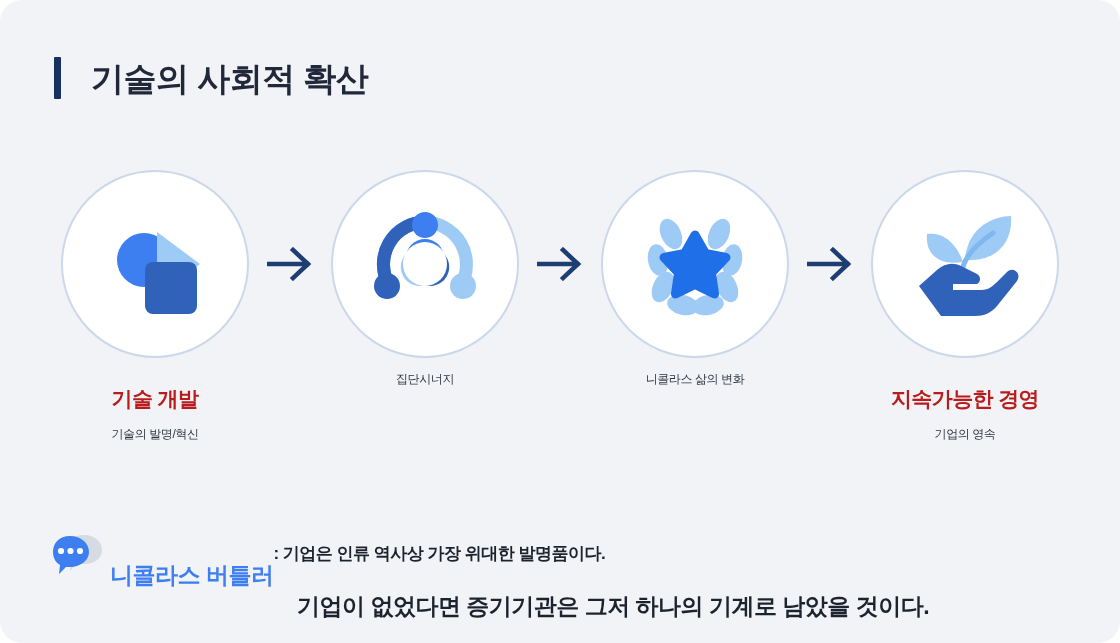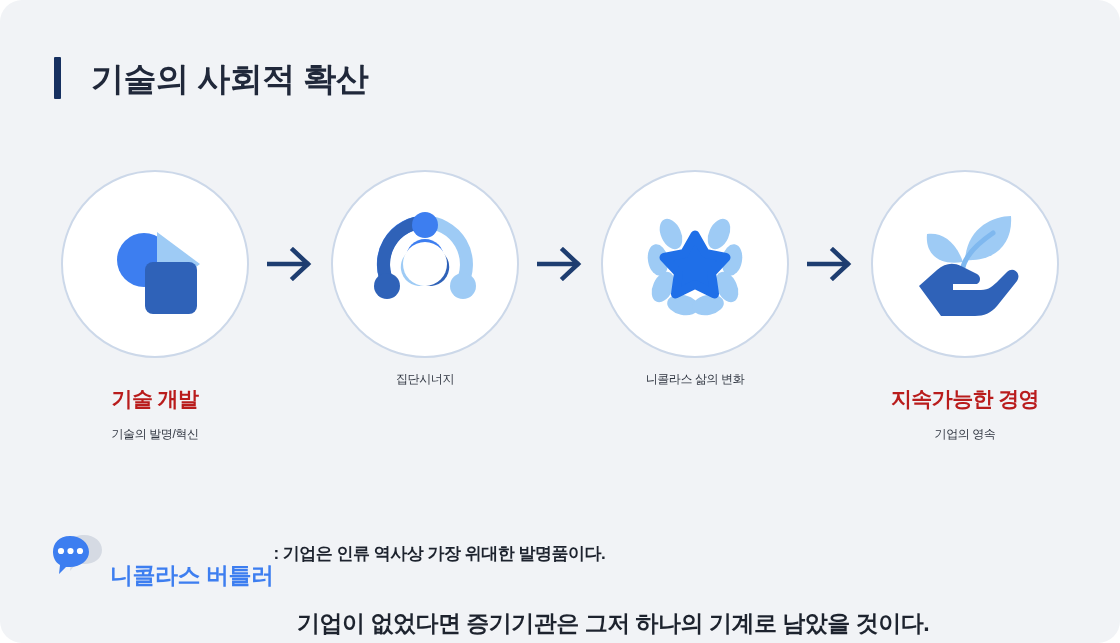--- a/index.html
+++ b/index.html
@@ -132,21 +132,20 @@
     margin-top: 44px;
   }
   .quote-text1 {
     font-size: 17px;
     font-weight: bold;
     color: #1d232e;
     letter-spacing: -0.5px;
     white-space: nowrap;
   }
   .quote-line2 {
-    margin-top: 17px;
     padding-left: 245px;
     font-size: 23px;
     font-weight: bold;
     color: #1d232e;
     letter-spacing: -0.5px;
     white-space: nowrap;
   }
 </style>
 </head>
 <body>

